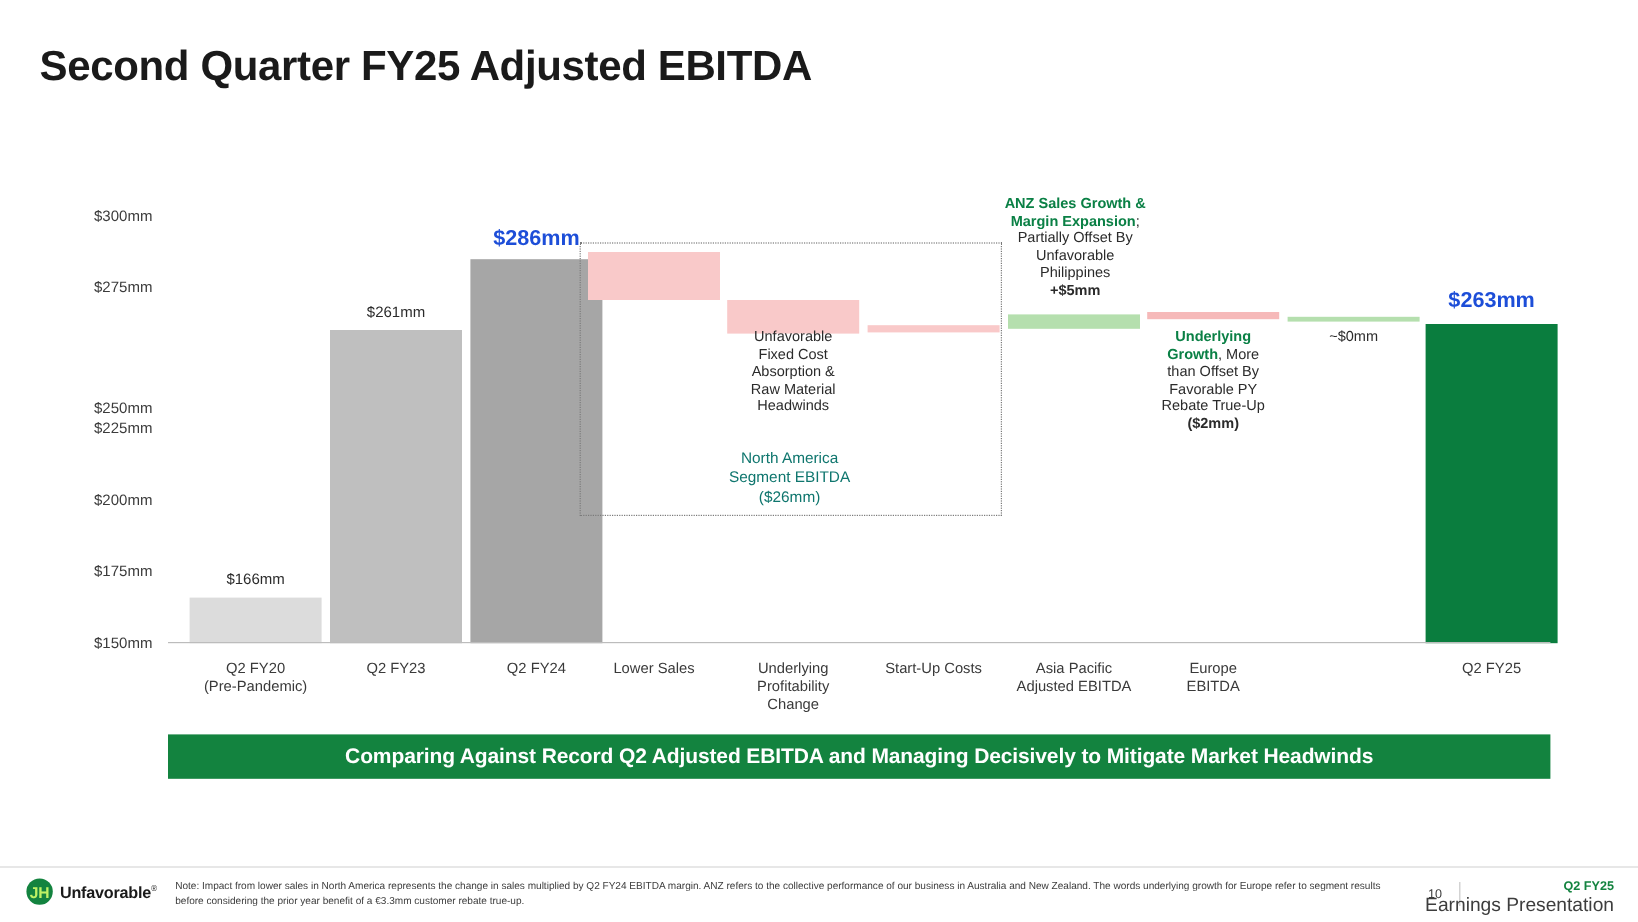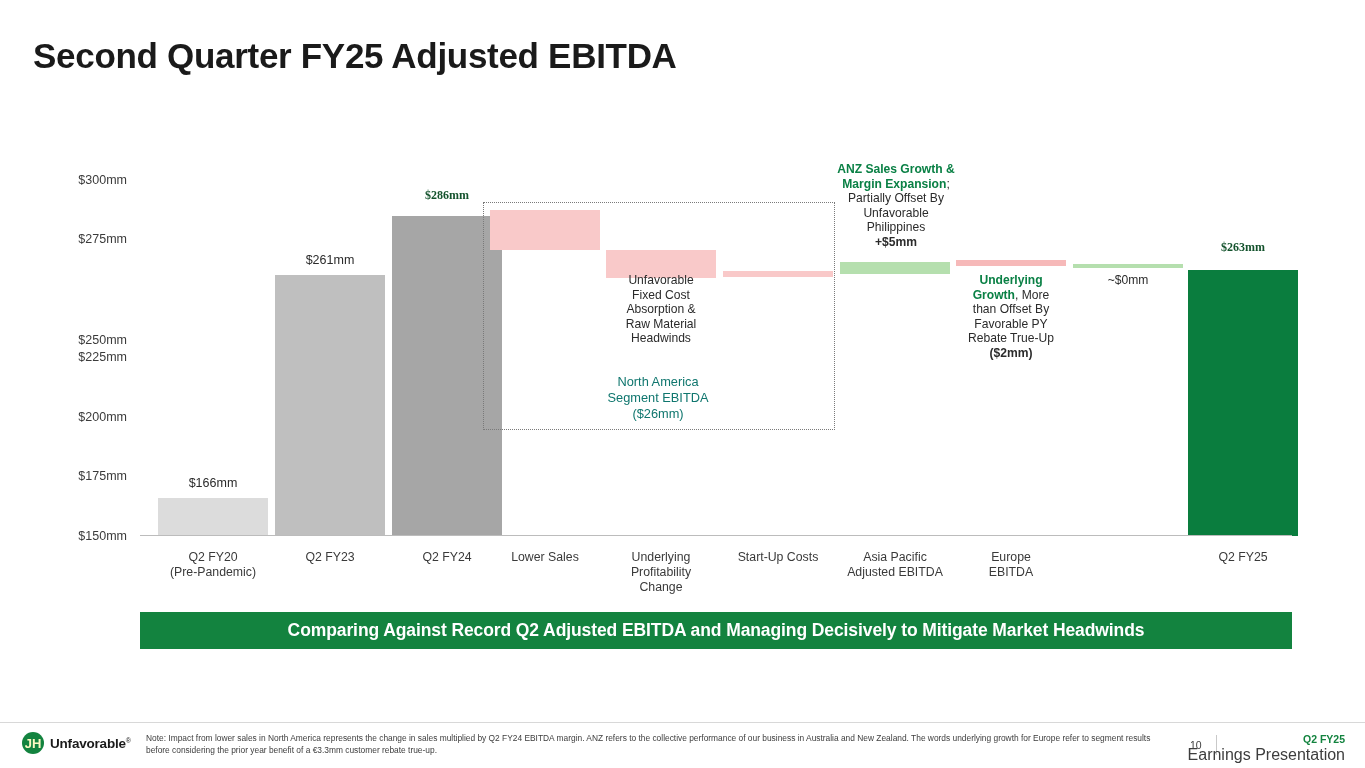--- a/index.html
+++ b/index.html
@@ -63,24 +63,23 @@
 
   .bar-value{
     position:absolute;
     width:200px;
     text-align:center;
     font-size:12.5px;
     color:#2b2b2b;
     white-space:nowrap;
   }
   .bar-value.big{
-    font-size:12px;
+    font-size:18px;
     font-weight:bold;
-    color:#14532d;
-    font-family:Liberation Serif, serif;
+    color:#1d4ed8;
   }
 
   
   .cat-labels{
     position:absolute;
     left:140px; top:400px;
     width:1152px; height:70px;
   }
   .cat{
     position:absolute;
@@ -143,21 +142,21 @@
   }
   .logo-wrap{
     position:absolute;
     left:22px; top:9px;
     display:flex; align-items:center; gap:6px;
   }
   .logo-mark{
     width:22px;height:22px;border-radius:50%;
     background:#13833f;
     display:flex;align-items:center;justify-content:center;
-    color:#fef9c3;font-size:13px;font-weight:bold;
+    color:#bef264;font-size:13px;font-weight:bold;
   }
   .logo-text{
     font-size:13.5px;font-weight:bold;color:#1a1a1a;letter-spacing:-0.2px;
   }
   .logo-text sup{ font-size:7px; vertical-align:super; font-weight:normal;}
   .note{
     position:absolute;
     left:128px; top:10px;
     width:1020px;
     font-size:8.4px;

